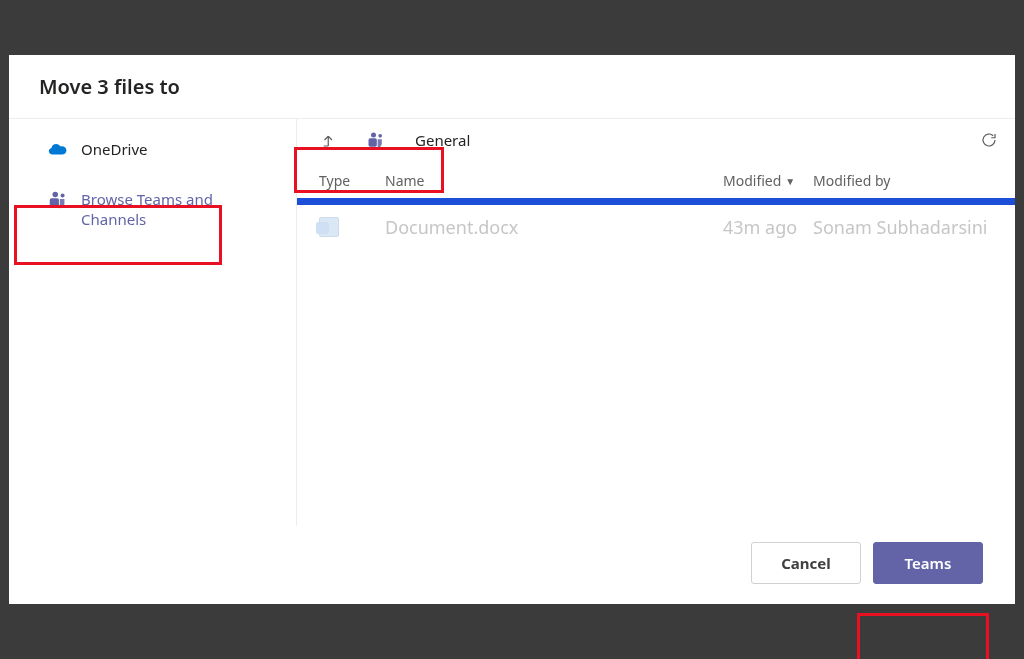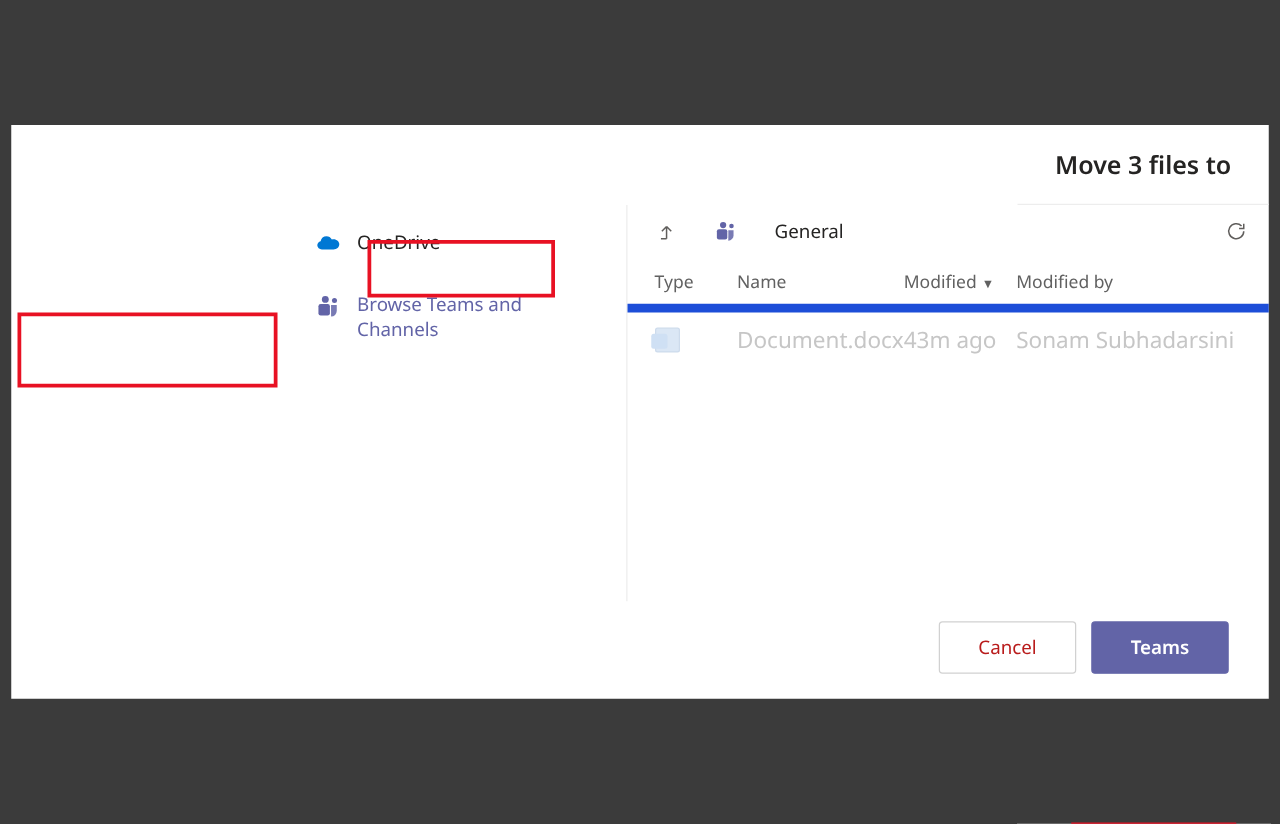--- a/index.html
+++ b/index.html
@@ -9,25 +9,24 @@
       width: 1024px;
       height: 659px;
       display: flex;
       align-items: center;
       justify-content: center;
       overflow: hidden;
     }
     .dialog {
       background: #fff;
       width: 1006px;
-      height: 459px;
+      height: 549px;
       display: flex;
       flex-direction: column;
       position: relative;
-      align-items: flex-end;
     }
     .dialog-header {
       padding: 18px 30px 18px 30px;
       border-bottom: 1px solid #ededed;
     }
     .dialog-header h2 {
       font-weight: 600;
       font-size: 20px;
       color: #252423;
     }
@@ -156,21 +155,22 @@
       min-width: 110px;
       padding: 10px 20px;
       font-size: 15px;
       border-radius: 3px;
       cursor: pointer;
       font-family: inherit;
     }
     .btn-secondary {
       background: #fff;
       border: 1px solid #d1d1d1;
-      color: #b91c1c;
+      color: #404040;
+      font-weight: bold;
     }
     .btn-primary {
       background: #6264a7;
       border: 1px solid #6264a7;
       color: #fff;
       font-weight: 600;
     }
 
     
     .redbox {

